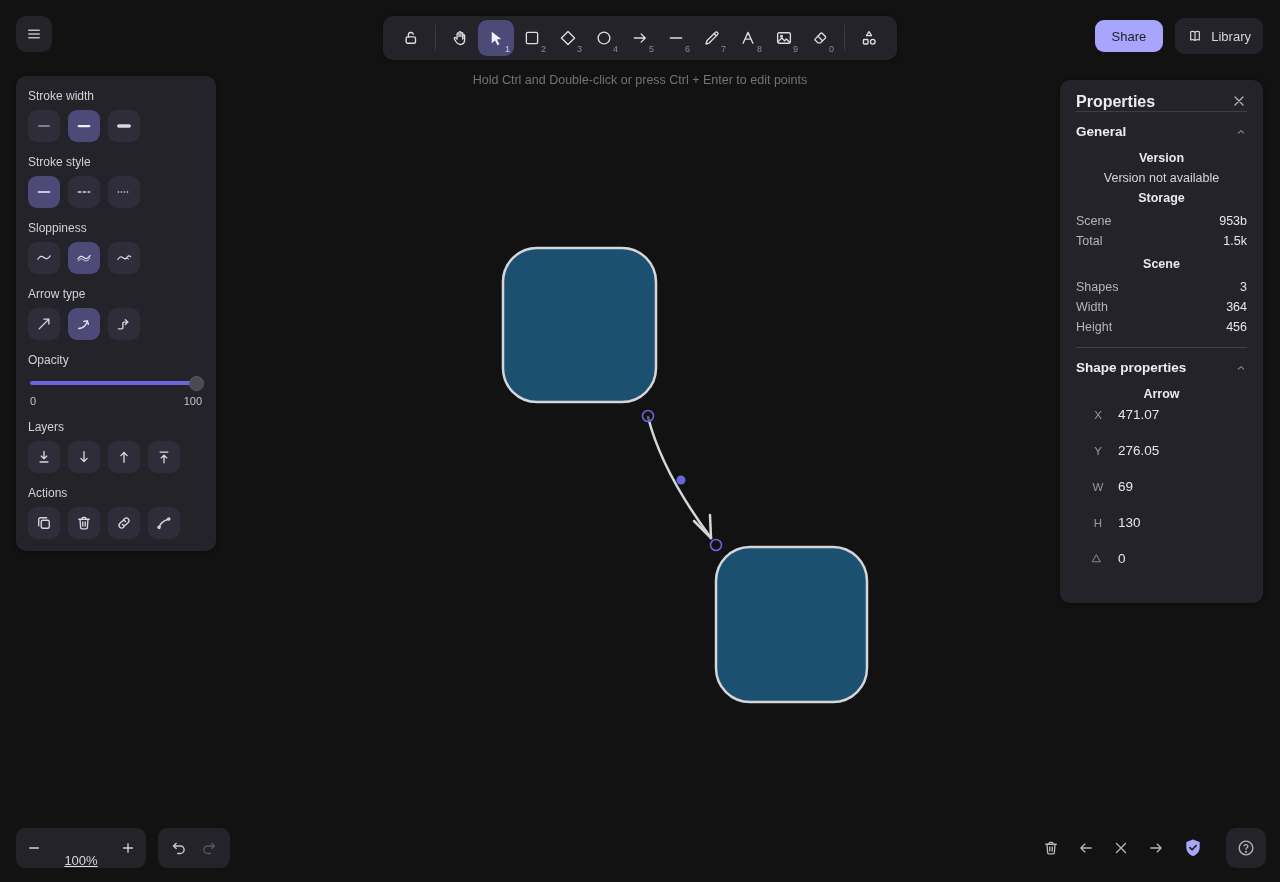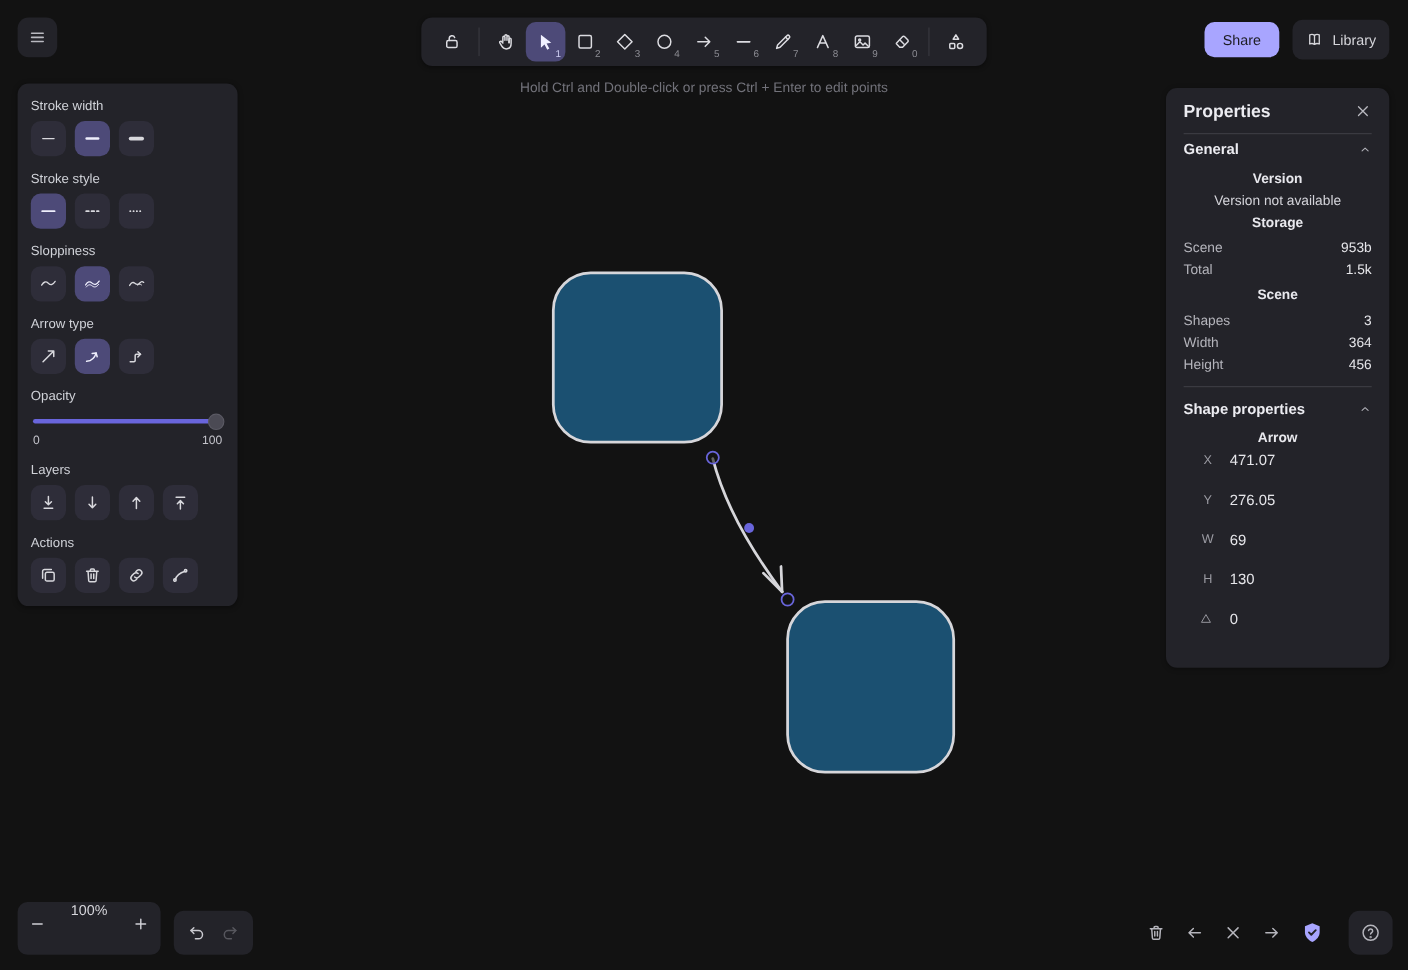--- a/index.html
+++ b/index.html
@@ -69,41 +69,41 @@
   .slider .track{ position:absolute; left:0; right:0; height:4px; border-radius:2px; background:var(--accent); }
   .slider .thumb{ position:absolute; right:-2px; width:15px; height:15px; border-radius:50%;
     background:#4b4a54; border:1px solid #5b5a64; }
   .minmax{ display:flex; justify-content:space-between; font-size:11px; color:#c3c3ca; padding:0 2px; }
 
   
   .right-panel{ position:absolute; left:1060px; top:80px; width:203px;
     background:var(--panel); border-radius:10px; padding:13px 16px 16px;
     box-shadow:0 1px 5px rgba(0,0,0,.35); }
   .rp-titlebar{ display:flex; justify-content:space-between; 
-    padding-bottom:10px; border-bottom:1px solid var(--divider); }
+    border-bottom:1px solid var(--divider); margin-bottom:6px; }
   .rp-title{ font-size:16px; font-weight:bold; color:#ececf1; }
   .rp-close{ color:#b8b8bf; display:flex; }
   .prop-heading{ display:flex; justify-content:space-between; align-items:center;
     font-size:13.5px; font-weight:bold; color:#ececf1; padding:6px 0; cursor:pointer; }
   .prop-heading .chev{ color:#b0b0b7; }
   .prop-section.bordered{ border-top:1px solid var(--divider); margin-top:10px; padding-top:6px; }
   .prop-subhead{ text-align:center; font-size:12.5px; font-weight:bold; color:#e8e8ed; margin:6px 0 6px; }
   .prop-note{ text-align:center; font-size:12.5px; color:#d4d4da; margin:2px 0 6px; }
   .prop-row{ display:flex; justify-content:space-between; font-size:12.5px; line-height:20px; }
   .prop-row .rlabel{ color:#b4b4bb; }
   .prop-row .rvalue{ color:#e6e6ea; }
   .stat-row{ display:flex; align-items:center; gap:12px; margin:0 0 21px 14px; }
   .stat-row:first-of-type{ margin-top:14px; }
   .stat-row .slabel{ width:16px; text-align:center; font-size:11.5px; color:#9a9aa2; }
   .stat-row .svalue{ font-size:13.5px; color:#e6e6ea; }
   .stat-row .slabel .icon svg{ width:13px; height:13px; stroke-width:1.5; }
 
   
-  .zoom-island{ position:absolute; left:16px; bottom:14px; height:48px; width:130px;
-    background:var(--panel); border-radius:9px; display:flex; align-items:flex-start; }
+  .zoom-island{ position:absolute; left:16px; bottom:14px; height:40px; width:130px;
+    background:var(--panel); border-radius:9px; display:flex; align-items:flex-end;text-decoration:underline; }
   .zoom-island .zbtn{ width:36px; height:40px; display:flex; align-items:center; justify-content:center; color:#cfcfd5; }
   .zoom-value{ flex:1; text-align:center; font-size:13px; color:#d5d5da; cursor:pointer; }
   .history-island{ position:absolute; left:158px; bottom:14px; height:40px; width:72px;
     background:var(--panel); border-radius:9px; display:flex; align-items:center; justify-content:space-evenly; }
   .hbtn{ display:flex; color:#c9c9cf; }
   .hbtn.disabled{ color:#57575e; }
   .bottomright{ position:absolute; right:14px; bottom:14px; height:40px;
     display:flex; align-items:center; gap:17px; }
   .br-icon{ display:flex; color:#b5b5bc; }
   .shield{ display:flex; }

